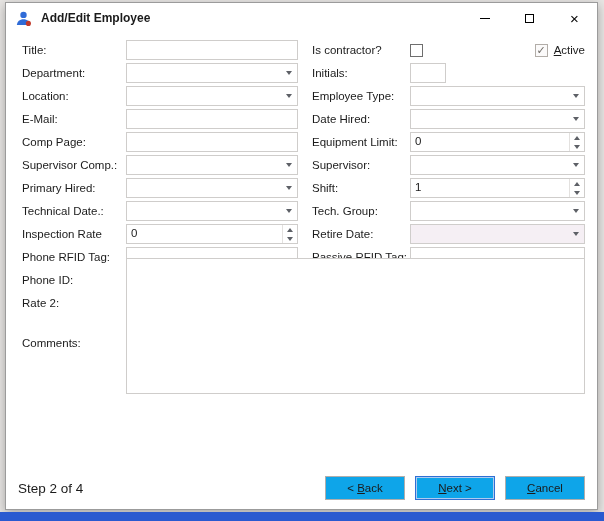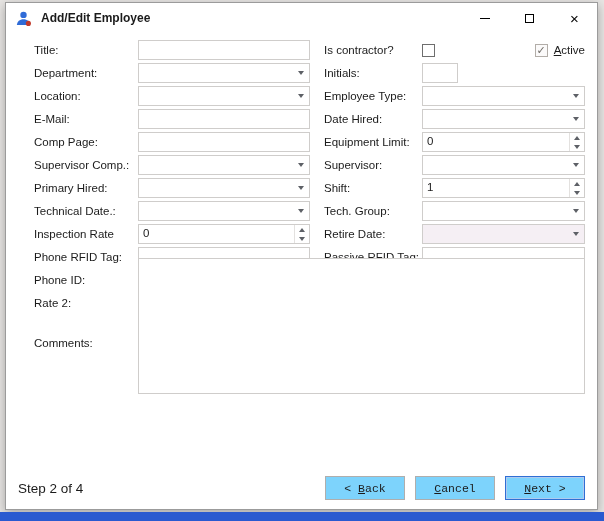--- a/index.html
+++ b/index.html
@@ -42,21 +42,21 @@
   .glyph-max { width: 9px; height: 9px; border: 1px solid #000; background: transparent; }
   .glyph-close { font-size: 15px; line-height: 1; color: #000; }
   
   .form-grid {
     display: grid;
     grid-template-columns: 100px 172px 104px 1fr;
     grid-auto-rows: 20px;
     row-gap: 3px;
     column-gap: 4px;
     align-items: center;
-    padding: 7px 12px 0 28px;
+    padding: 7px 12px 0 16px;
   }
   .lbl { white-space: nowrap; color: #1b1b1b; }
   .lbl-r { padding-left: 10px; }
   .ctl, .combo, .spin, textarea.ctl-area {
     border: 1px solid #cfcdcb;
     background: #fff;
     height: 20px;
     font-family: "Liberation Sans", sans-serif;
     font-size: 11.5px;
     color: #1b1b1b;
@@ -92,23 +92,23 @@
   
   .footer {
     margin-top: auto;
     display: flex; align-items: center;
     padding: 0 12px 9px 12px;
   }
   .step-text { font-weight: 400; font-size: 13.5px; }
   .btn-row { margin-left: auto; display: flex; gap: 10px; }
   .btn {
     min-width: 80px; height: 24px;
-    background: #7dd3fc;
+    background: #0ea5e9;
     border: 1px solid #b0aeac;
-    font-family: Liberation Mono, monospace;
+    font-family: Liberation Sans, sans-serif;
     font-size: 11.5px; color: #1b1b1b;
     display: flex; align-items: center; justify-content: center;
     cursor: default;
   }
   .btn.default {
     border-color: #2f6fd4;
     box-shadow: inset 0 0 0 1px #aecbf0;
   }
 </style>
 </head>
@@ -291,24 +291,24 @@
     <span class="lbl comments-label">Comments:</span>
     <textarea class="ctl-area" style=""></textarea>
   </div>
 
   <div class="footer">
     <span class="step-text">Step 2 of 4</span>
     <div class="btn-row">
       <button class="btn">
           <span><span>&lt; </span><span class="mn">B</span><span>ack</span></span>
         </button>
+      <button class="btn default">
+          <span><span></span><span class="mn">N</span><span>ext &gt;</span></span>
+        </button>
       <button class="btn">
           <span><span></span><span class="mn">C</span><span>ancel</span></span>
         </button>
-      <button class="btn default">
-          <span><span></span><span class="mn">N</span><span>ext &gt;</span></span>
-        </button>
     </div>
   </div>
 
 </div>
 
 <div class="bottom-strip"></div>
 
 </body></html>

